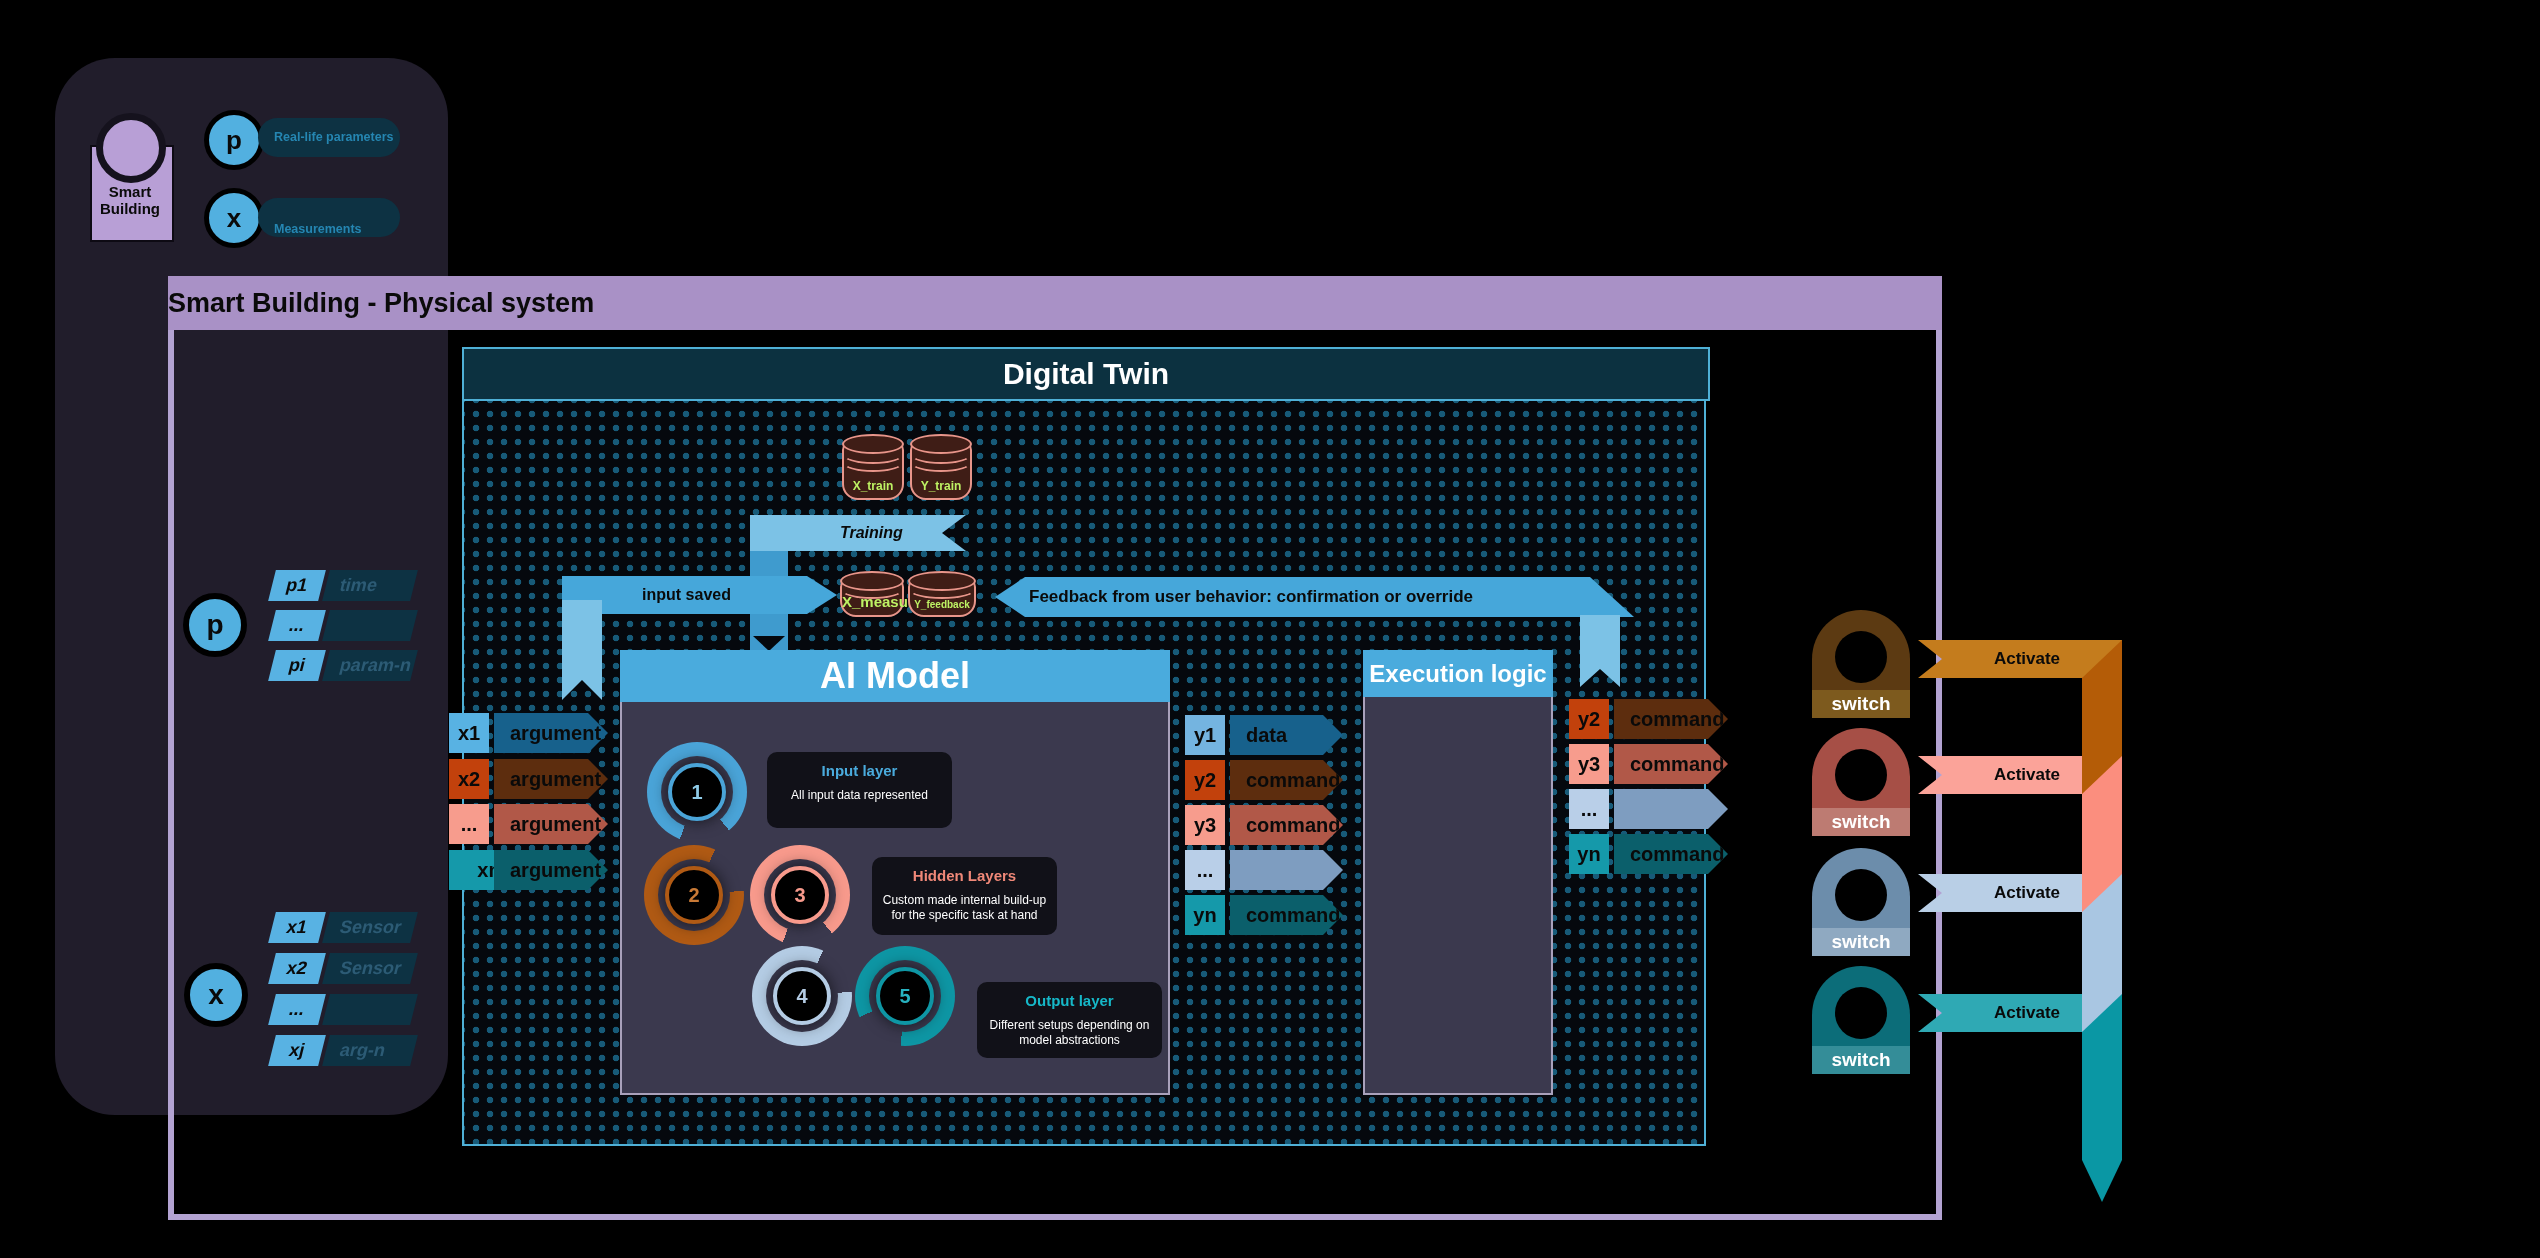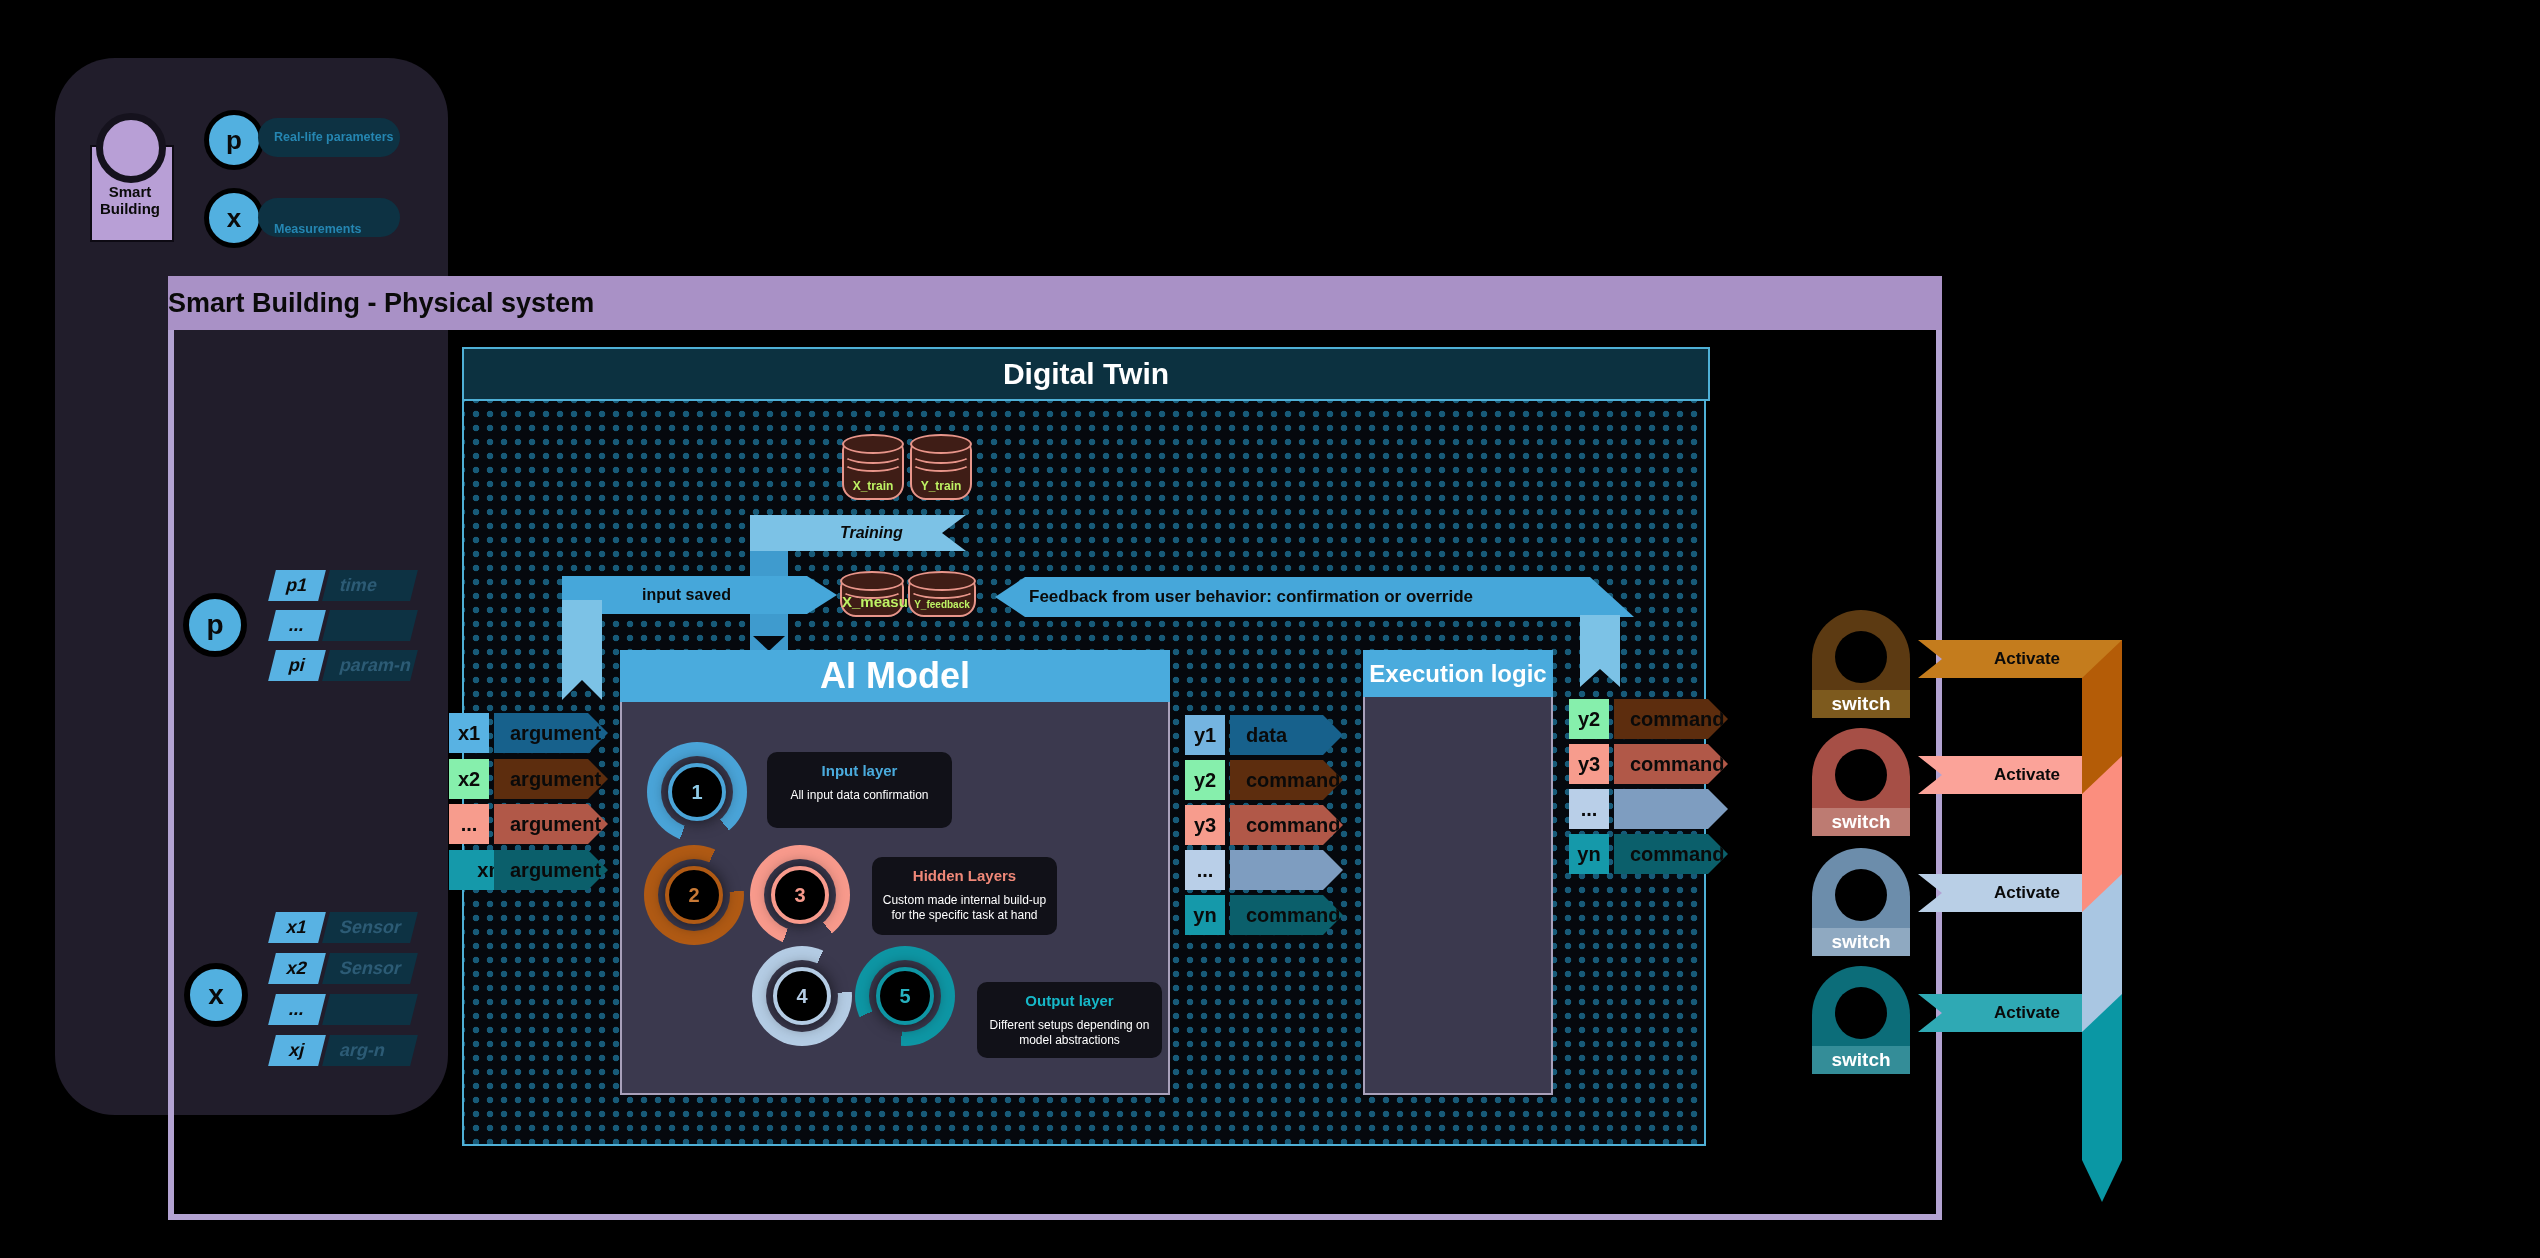--- a/index.html
+++ b/index.html
@@ -69,21 +69,21 @@
             padding:10px 8px;box-sizing:border-box;}
   .info-title{font-weight:bold;font-size:15px;margin-bottom:9px;}
   .info-desc{font-size:12px;line-height:1.25;}
   
   .io-lbl{width:40px;height:40px;display:flex;align-items:center;justify-content:center;
           font-weight:bold;font-size:20px;color:#0a0a0a;}
   .io-arrow{height:40px;display:flex;align-items:center;font-weight:bold;font-size:20px;color:#0a0a0a;
             clip-path:polygon(0 0,calc(100% - 20px) 0,100% 50%,calc(100% - 20px) 100%,0 100%);
             padding-left:16px;box-sizing:border-box;}
   .c-blue{background:#58b2e3;} .c-blueD{background:#17618c;}
-  .c-org{background:#86efac;text-align:right;}  .c-orgD{background:#5d2d0e;}
+  .c-org{background:#c2410c;text-align:right;}  .c-orgD{background:#5d2d0e;}
   .c-sal{background:#f79c8d;}  .c-salD{background:#b15848;}
   .c-pale{background:#b9cfe8;} .c-paleD{background:#7e9dc0;}
   .c-teal{background:#1599aa;} .c-tealD{background:#0b5f6b;}
   
   .sw{width:98px;}
   .sw-top{position:relative;height:80px;border-radius:49px 49px 0 0;}
   .sw-hole{position:absolute;left:23px;top:21px;width:52px;height:52px;border-radius:50%;background:#000;}
   .sw-band{height:28px;display:flex;align-items:center;justify-content:center;color:#fff;
            font-weight:bold;font-size:19px;}
   .act{width:204px;height:38px;display:flex;align-items:center;justify-content:center;
@@ -203,21 +203,21 @@
     <div class="ring" style="left:130px;top:294px;background:conic-gradient(from 85deg,#b4cce4 0deg 300deg,transparent 300deg 360deg);">
       <div class="ring-hole"></div>
       <div class="node" style="border-color:#b4cce4;color:#b4cce4;">4</div>
       </div>
     <div class="ring" style="left:233px;top:294px;background:conic-gradient(from 245deg,#0e96a4 0deg 300deg,transparent 300deg 360deg);">
       <div class="ring-hole"></div>
       <div class="node" style="border-color:#0e96a4;color:#27b2c0;">5</div>
       </div>
     <div class="info-box" style="left:145px;top:100px;width:185px;height:76px;">
       <div class="info-title" style="color:#4aabdd;">Input layer</div>
-      <div class="info-desc">All input data confirmation</div>
+      <div class="info-desc">All input data represented</div>
       </div>
     <div class="info-box" style="left:355px;top:330px;width:185px;height:76px;">
       <div class="info-title" style="color:#16b8c8;">Output layer</div>
       <div class="info-desc">Different setups depending on model abstractions</div>
       </div>
     <div class="info-box" style="left:250px;top:205px;width:185px;height:78px;">
       <div class="info-title" style="color:#f08878;">Hidden Layers</div>
       <div class="info-desc">Custom made internal build-up for the specific task at hand</div>
       </div>
   </div>

